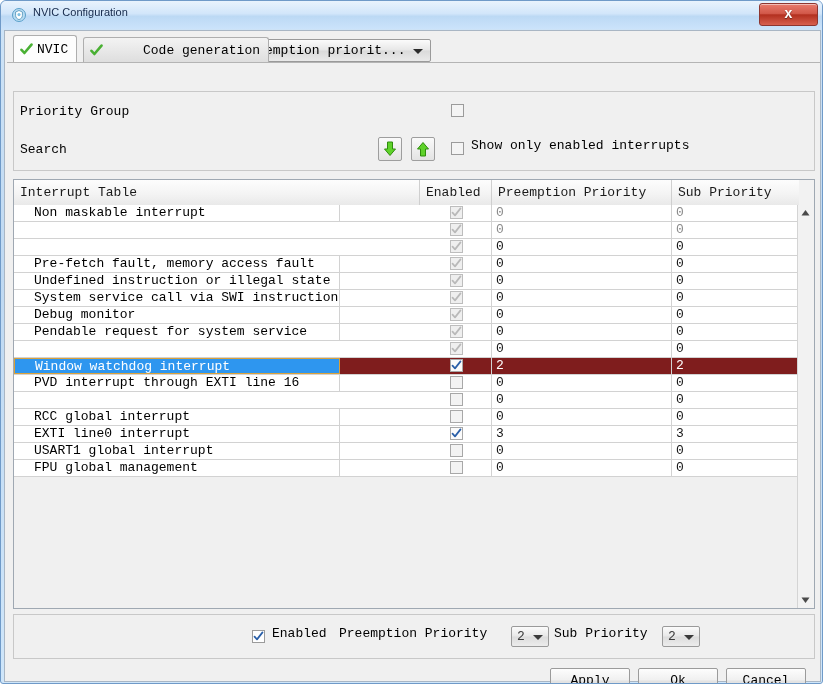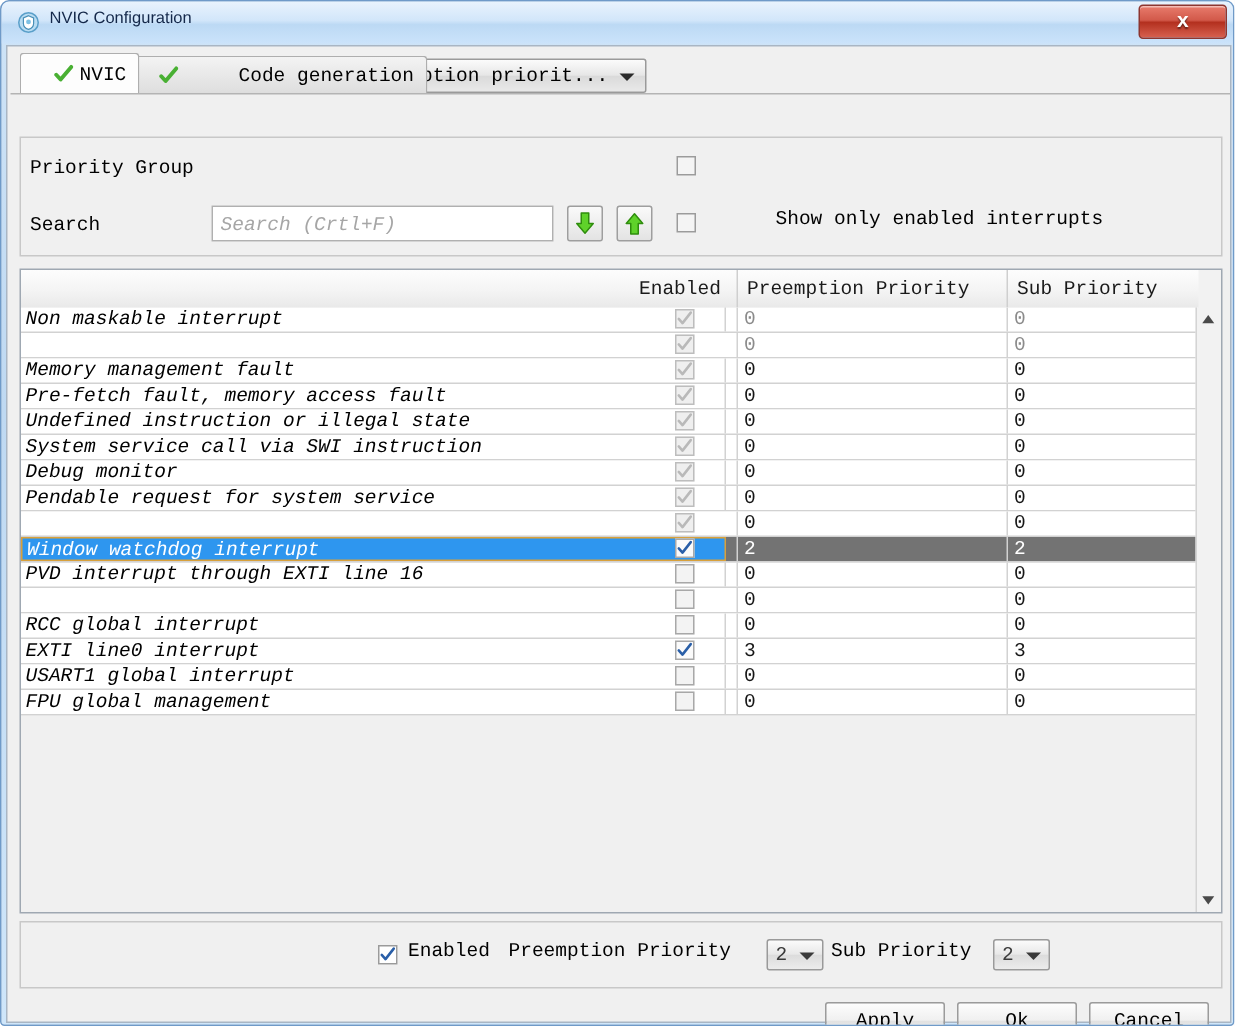--- a/index.html
+++ b/index.html
@@ -89,21 +89,21 @@
     border-bottom: 1px solid #b4b4b4;
   }
   .tab {
     position: absolute;
     top: 3px;
     height: 25px;
     box-sizing: border-box;
     border: 1px solid #aeaeae;
     border-bottom: none;
     border-radius: 3px 3px 0 0;
-    padding: 0 8px 0 22px;
+    padding: 0 8px 0 6px;
     display: flex;
     align-items: center;
     gap: 4px;
     cursor: pointer;
     font-size: 13px;
     white-space: nowrap;
   }
   .tab.active {
     background: #fdfdfd;
     top: 1px;
@@ -199,21 +199,21 @@
   }
   .cb.white { background:#fff; }
   .cb-label {
     position: absolute;
     font-size: 13px;
     white-space: nowrap;
   }
   #sort-checkbox { left: 446px; top: 73px; }
   #sort-label    { left: 466px; top: 69px; }
   #showonly-checkbox { left: 446px; top: 111px; }
-  #showonly-label    { left: 466px; top: 107px; margin-left: 46px; }
+  #showonly-label    { left: 466px; top: 107px; }
 
   
   #table-wrap {
     position: absolute;
     left: 8px; top: 148px;
     width: 802px;
     height: 430px;
     box-sizing: border-box;
     border: 1px solid #9fa8b2;
     background: #f2f2f2;
@@ -252,32 +252,32 @@
     height: 403px;
     background: #f0f0f0;
   }
   .trow {
     position: relative;
     height: 16px;
     background: #ffffff;
     border-bottom: 1px solid #d2d2d2;
     cursor: pointer;
   }
-  .trow.selected { background: #737373; }
+  .trow.selected { background: #7f1d1d; }
   .cell {
     position: absolute;
     top: 0;
     height: 16px;
     line-height: 15px;
     font-size: 13px;
     box-sizing: border-box;
     white-space: nowrap;
     overflow: hidden;
   }
-  .c-name    { left: 0;   width: 470px; padding-left: 3px; border-right:1px solid #d2d2d2;font-style:italic; }
+  .c-name    { left: 0;   width: 326px; padding-left: 20px; border-right:1px solid #d2d2d2; }
   .c-enabled { left: 406px; width: 72px; border-right:1px solid #d2d2d2; }
   .c-preempt { left: 478px; width: 180px; padding-left: 4px; border-right:1px solid #d2d2d2; }
   .c-sub     { left: 658px; width: 127px; padding-left: 4px; }
   .trow.selected .cell { color: #ffffff; }
   .trow.selected .c-name {
     border: 1px solid #d9a13b;
     background: #2e96ef;
     height: 16px;
   }
   .val-dim { color: #8b8b8b; }
@@ -426,40 +426,40 @@
     <div id="options-box">
       <span class="row-label" id="priority-group-label">Priority Group</span>
       <span class="row-label" id="search-label">Search</span>
     </div>
 
     <div id="priority-group-select">
       <span class="sel-text">2 bits for pre-emption priorit...</span>
       <span class="combo-arrow"></span>
     </div>
 
-    <input id="search-input" type="text" value="" placeholder="Search (Crtl+F)" style="">
 
     <div class="arrow-btn" id="search-down-button">
       <svg width="22" height="22" viewBox="0 0 22 22">
         <path d="M8.5 4 L13.5 4 L13.5 11 L16.5 11 L11 17.5 L5.5 11 L8.5 11 Z" fill="#5fd22a" stroke="#2f8d0d" stroke-width="1" stroke-linejoin="round"></path>
       </svg>
     </div>
     <div class="arrow-btn" id="search-up-button">
       <svg width="22" height="22" viewBox="0 0 22 22">
         <path d="M11 4.5 L16.5 11 L13.5 11 L13.5 18 L8.5 18 L8.5 11 L5.5 11 Z" fill="#5fd22a" stroke="#2f8d0d" stroke-width="1" stroke-linejoin="round"></path>
       </svg>
     </div>
 
     <div class="cb" id="sort-checkbox"></div>
 
     <div class="cb" id="showonly-checkbox"></div>
     <span class="cb-label" id="showonly-label">Show only enabled interrupts</span>
 
     <div id="table-wrap">
       <div id="table-head">
+        <div class="th" id="th-interrupt">Interrupt Table</div>
         <div class="th" id="th-enabled">Enabled</div>
         <div class="th" id="th-preempt">Preemption Priority</div>
         <div class="th" id="th-sub">Sub Priority</div>
       </div>
 
       <div id="table-body">
           <div class="trow">
             <div class="cell c-name">Non maskable interrupt</div>
             <div class="cell c-enabled">
               <div class="rcb disabled">
@@ -476,21 +476,20 @@
               <div class="rcb disabled">
                 <svg width="11" height="11" viewBox="0 0 11 11">
                   <path d="M1.5 5.6 L4 8.4 L9.5 1.4" stroke="#b9b9b9" stroke-width="1.7" fill="none" stroke-linecap="round" stroke-linejoin="round"></path>
                 </svg>
               </div>
             </div>
             <div class="cell c-preempt val-dim">0</div>
             <div class="cell c-sub val-dim">0</div>
           </div>
           <div class="trow">
-            <div class="cell c-name">Memory management fault</div>
             <div class="cell c-enabled">
               <div class="rcb disabled">
                 <svg width="11" height="11" viewBox="0 0 11 11">
                   <path d="M1.5 5.6 L4 8.4 L9.5 1.4" stroke="#b9b9b9" stroke-width="1.7" fill="none" stroke-linecap="round" stroke-linejoin="round"></path>
                 </svg>
               </div>
             </div>
             <div class="cell c-preempt val-norm">0</div>
             <div class="cell c-sub val-norm">0</div>
           </div>

